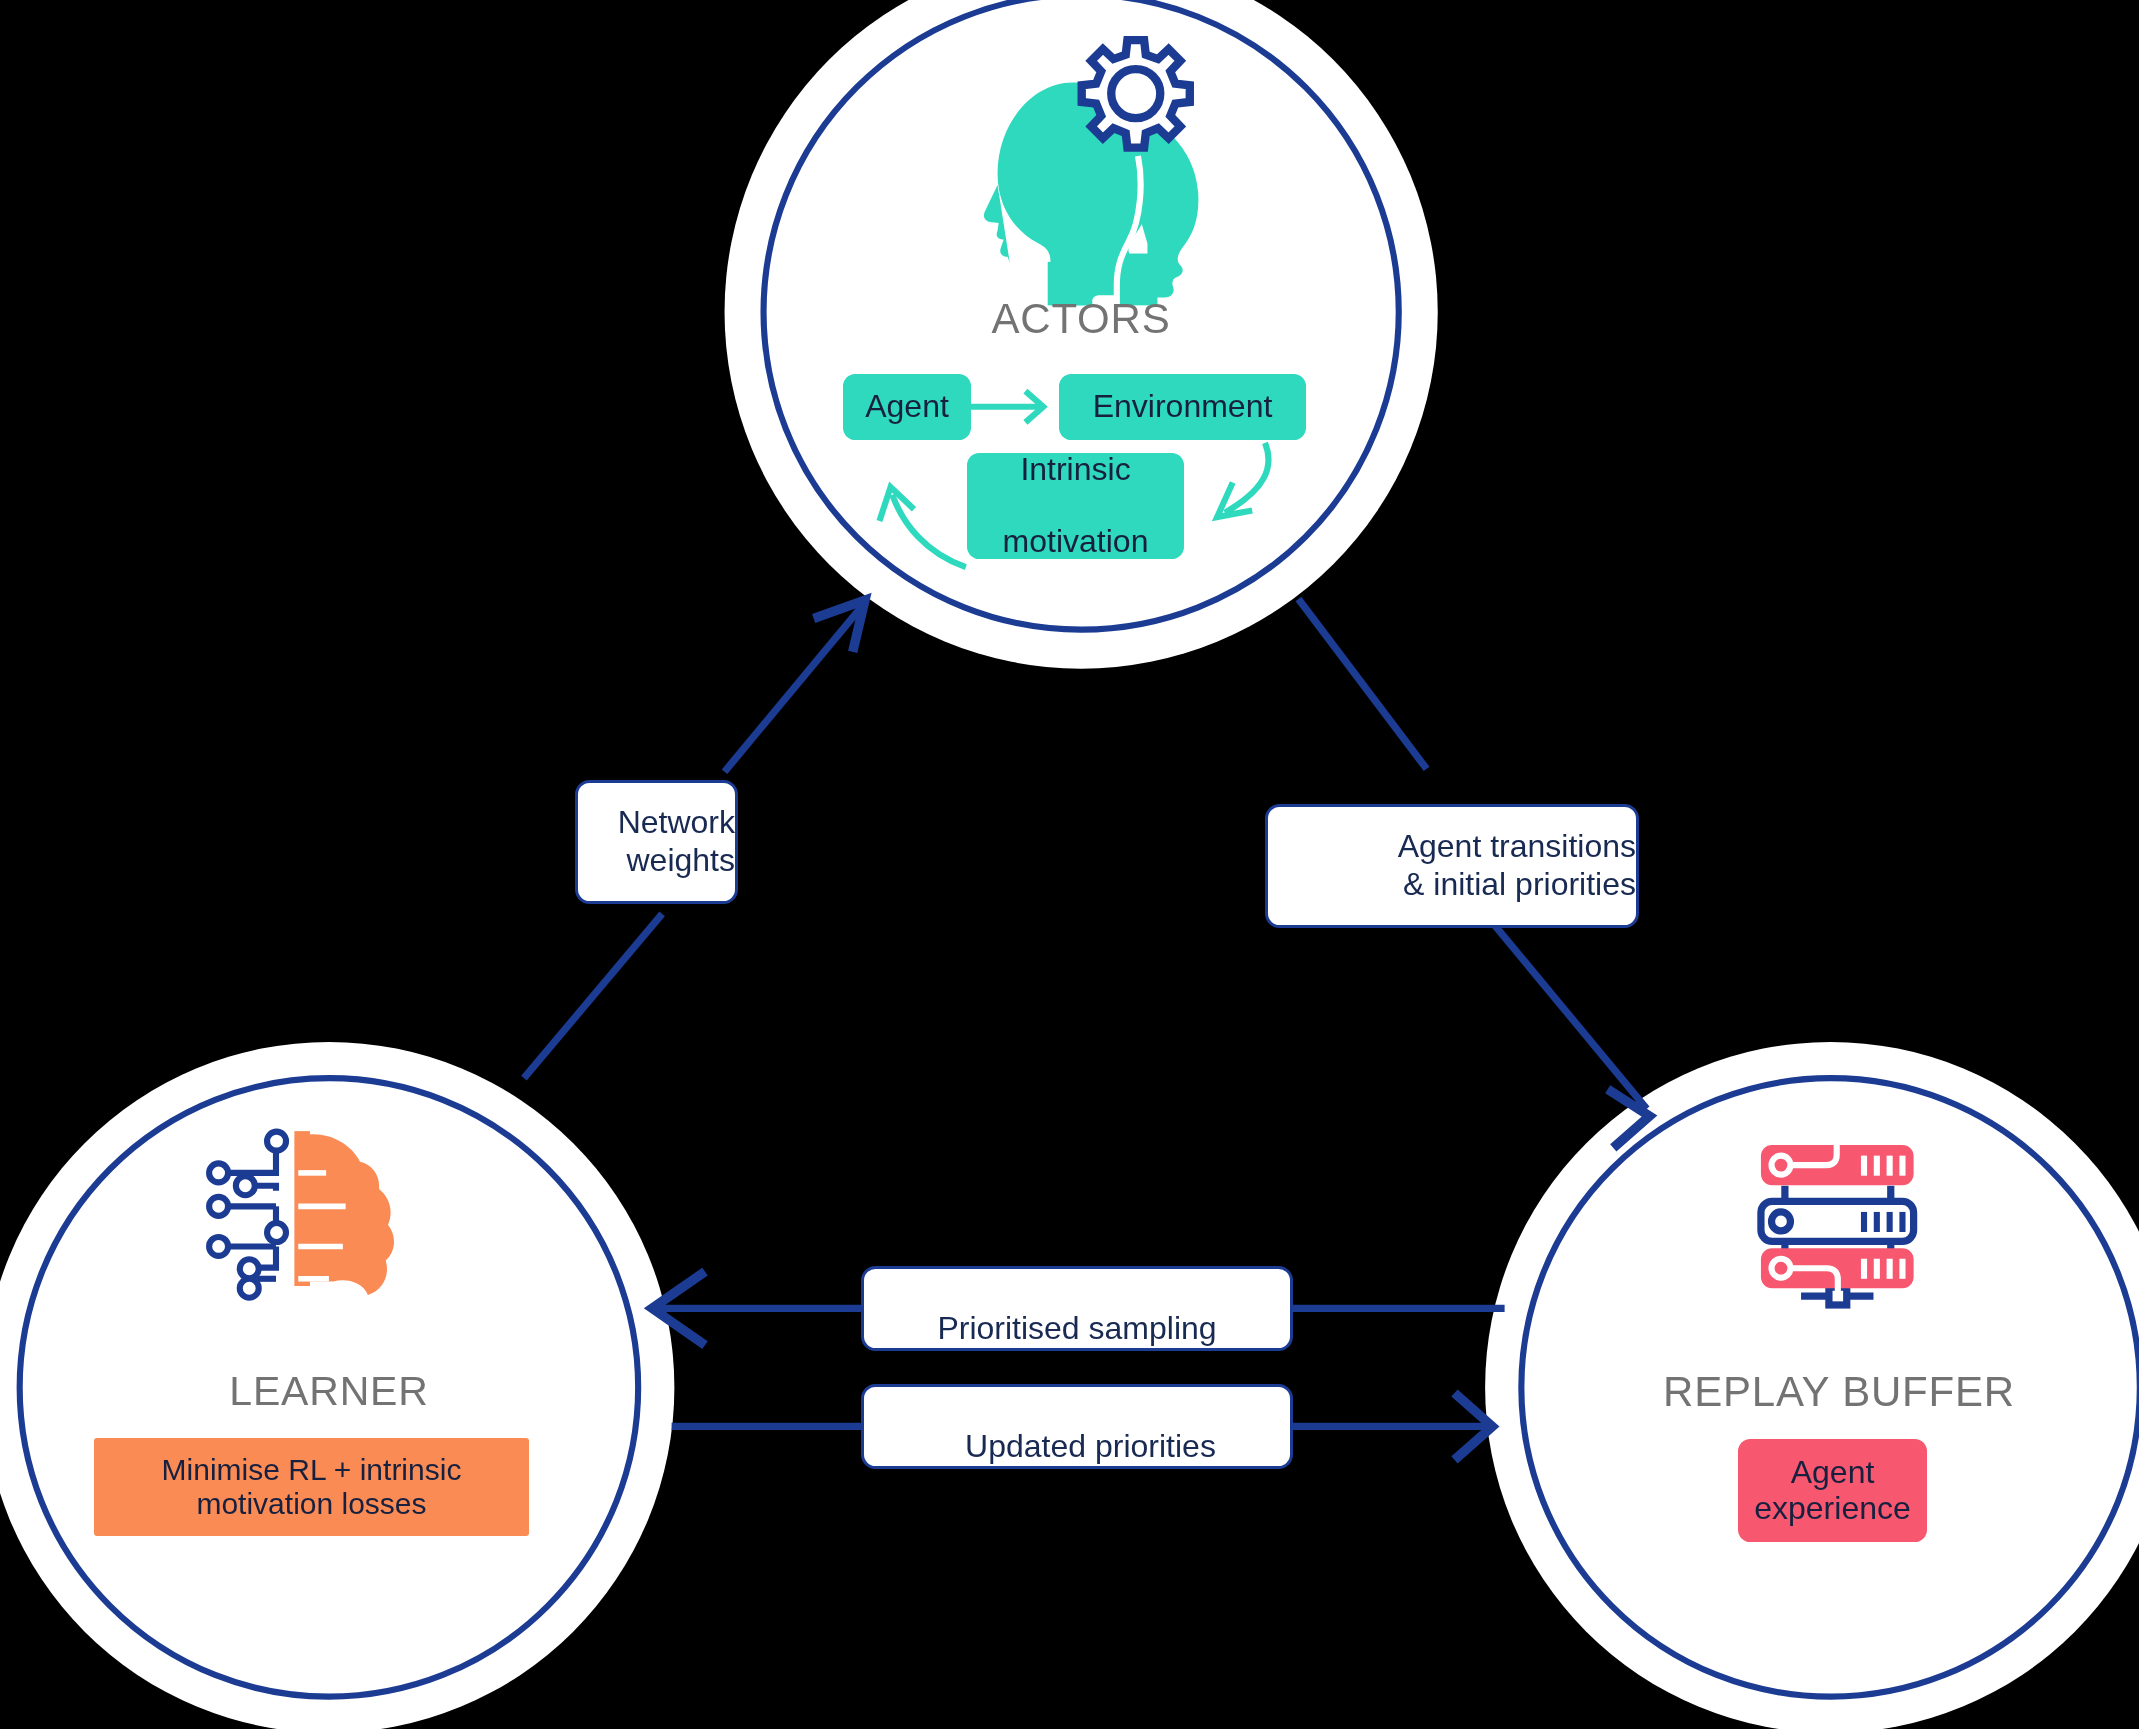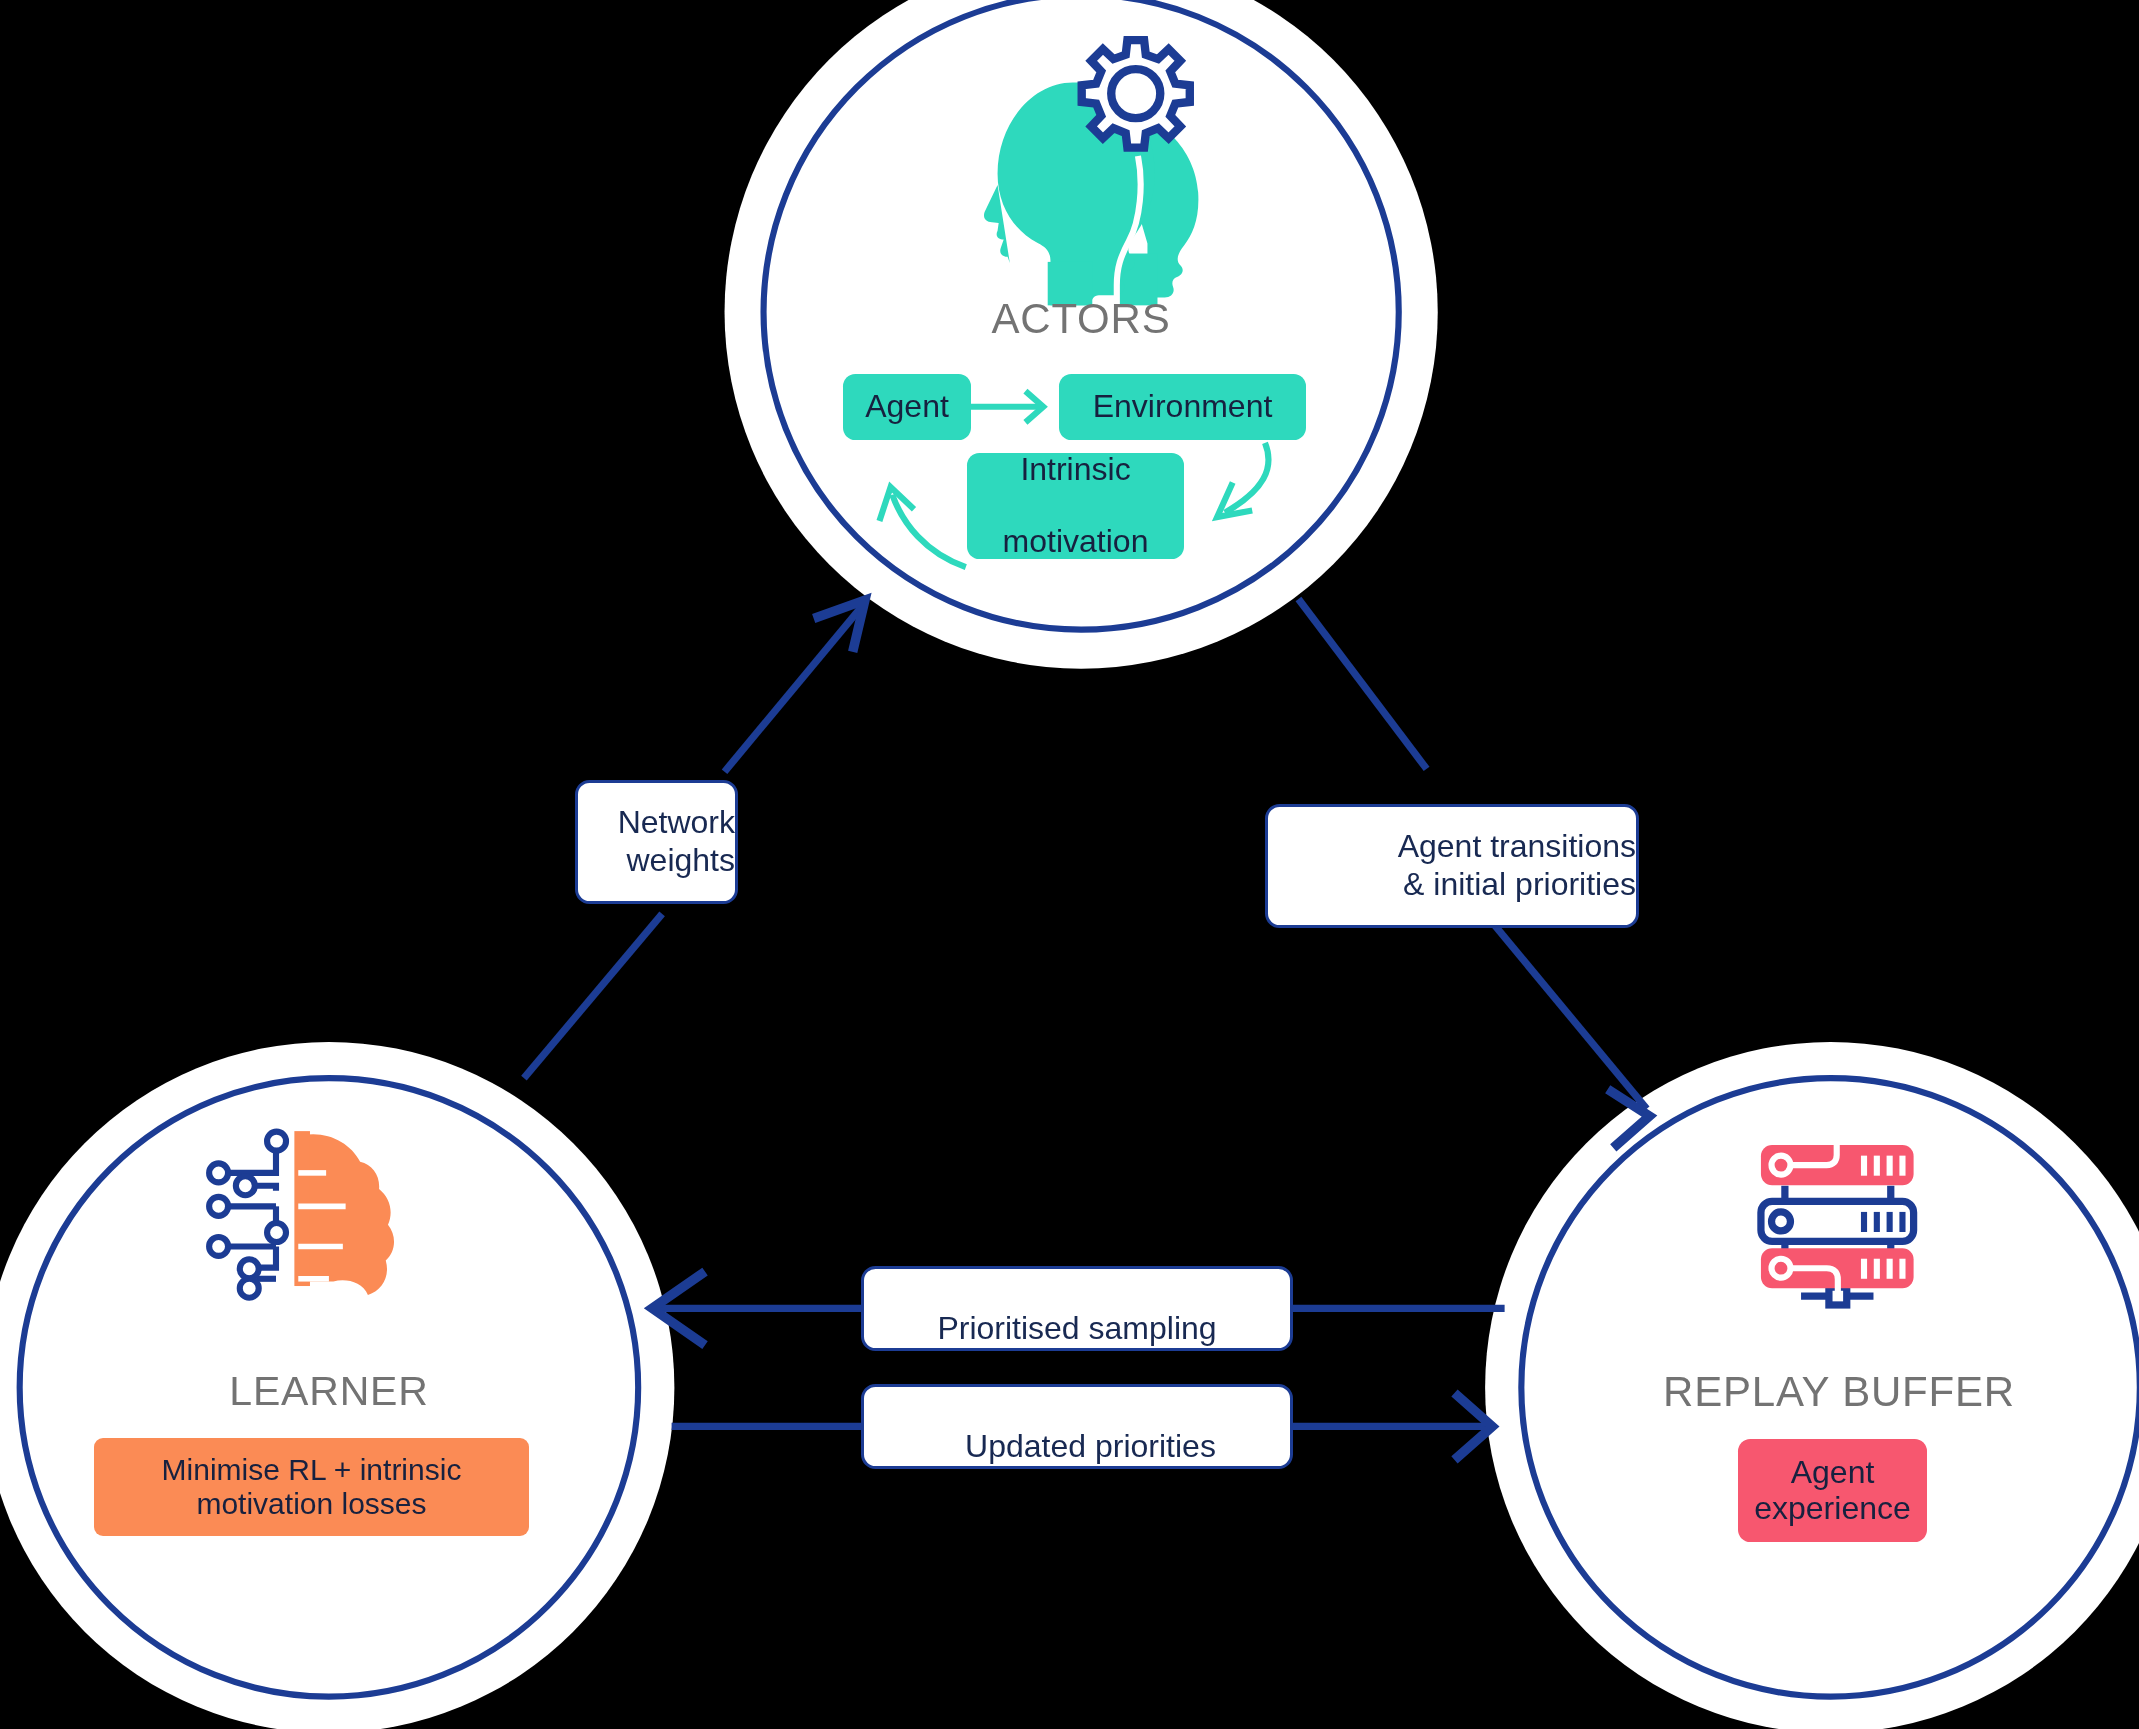--- a/index.html
+++ b/index.html
@@ -255,21 +255,21 @@
 
   <div class="chip" style="left:1059px; top:374px; width:247px; height:66px; background:#2ed9bd; border-radius:12.3px; font-size:32px;">Environment</div>
 
   <div class="chip" style="left:967px; top:453px; width:217px; height:106px; background:#2ed9bd; border-radius:12.3px; font-size:32px; flex-direction:column;gap:36px;">
     <span>Intrinsic</span>
     <span>motivation</span>
   </div>
 
   <div class="node-label" style="left:162px; top:1368px; width:334px; font-size:41px;">LEARNER</div>
 
-  <div class="chip" style="left:94px; top:1438px; width:435px; height:98px; background:#fb8b55; border-radius:9px; font-size:30px; flex-direction:column;">
+  <div class="chip" style="left:94px; top:1438px; width:435px; height:98px; background:#fb8b55; border-radius:3px; font-size:30px; flex-direction:column;">
     <span>Minimise RL + intrinsic</span>
     <span>motivation losses</span>
   </div>
 
   <div class="node-label" style="left:1663px; top:1368px; width:334px; font-size:42px;">REPLAY BUFFER</div>
 
   <div class="chip" style="left:1738px; top:1439px; width:189px; height:103px; background:#f7576f; border-radius:12.3px; font-size:32px; flex-direction:column;">
     <span>Agent</span>
     <span>experience</span>
   </div>

